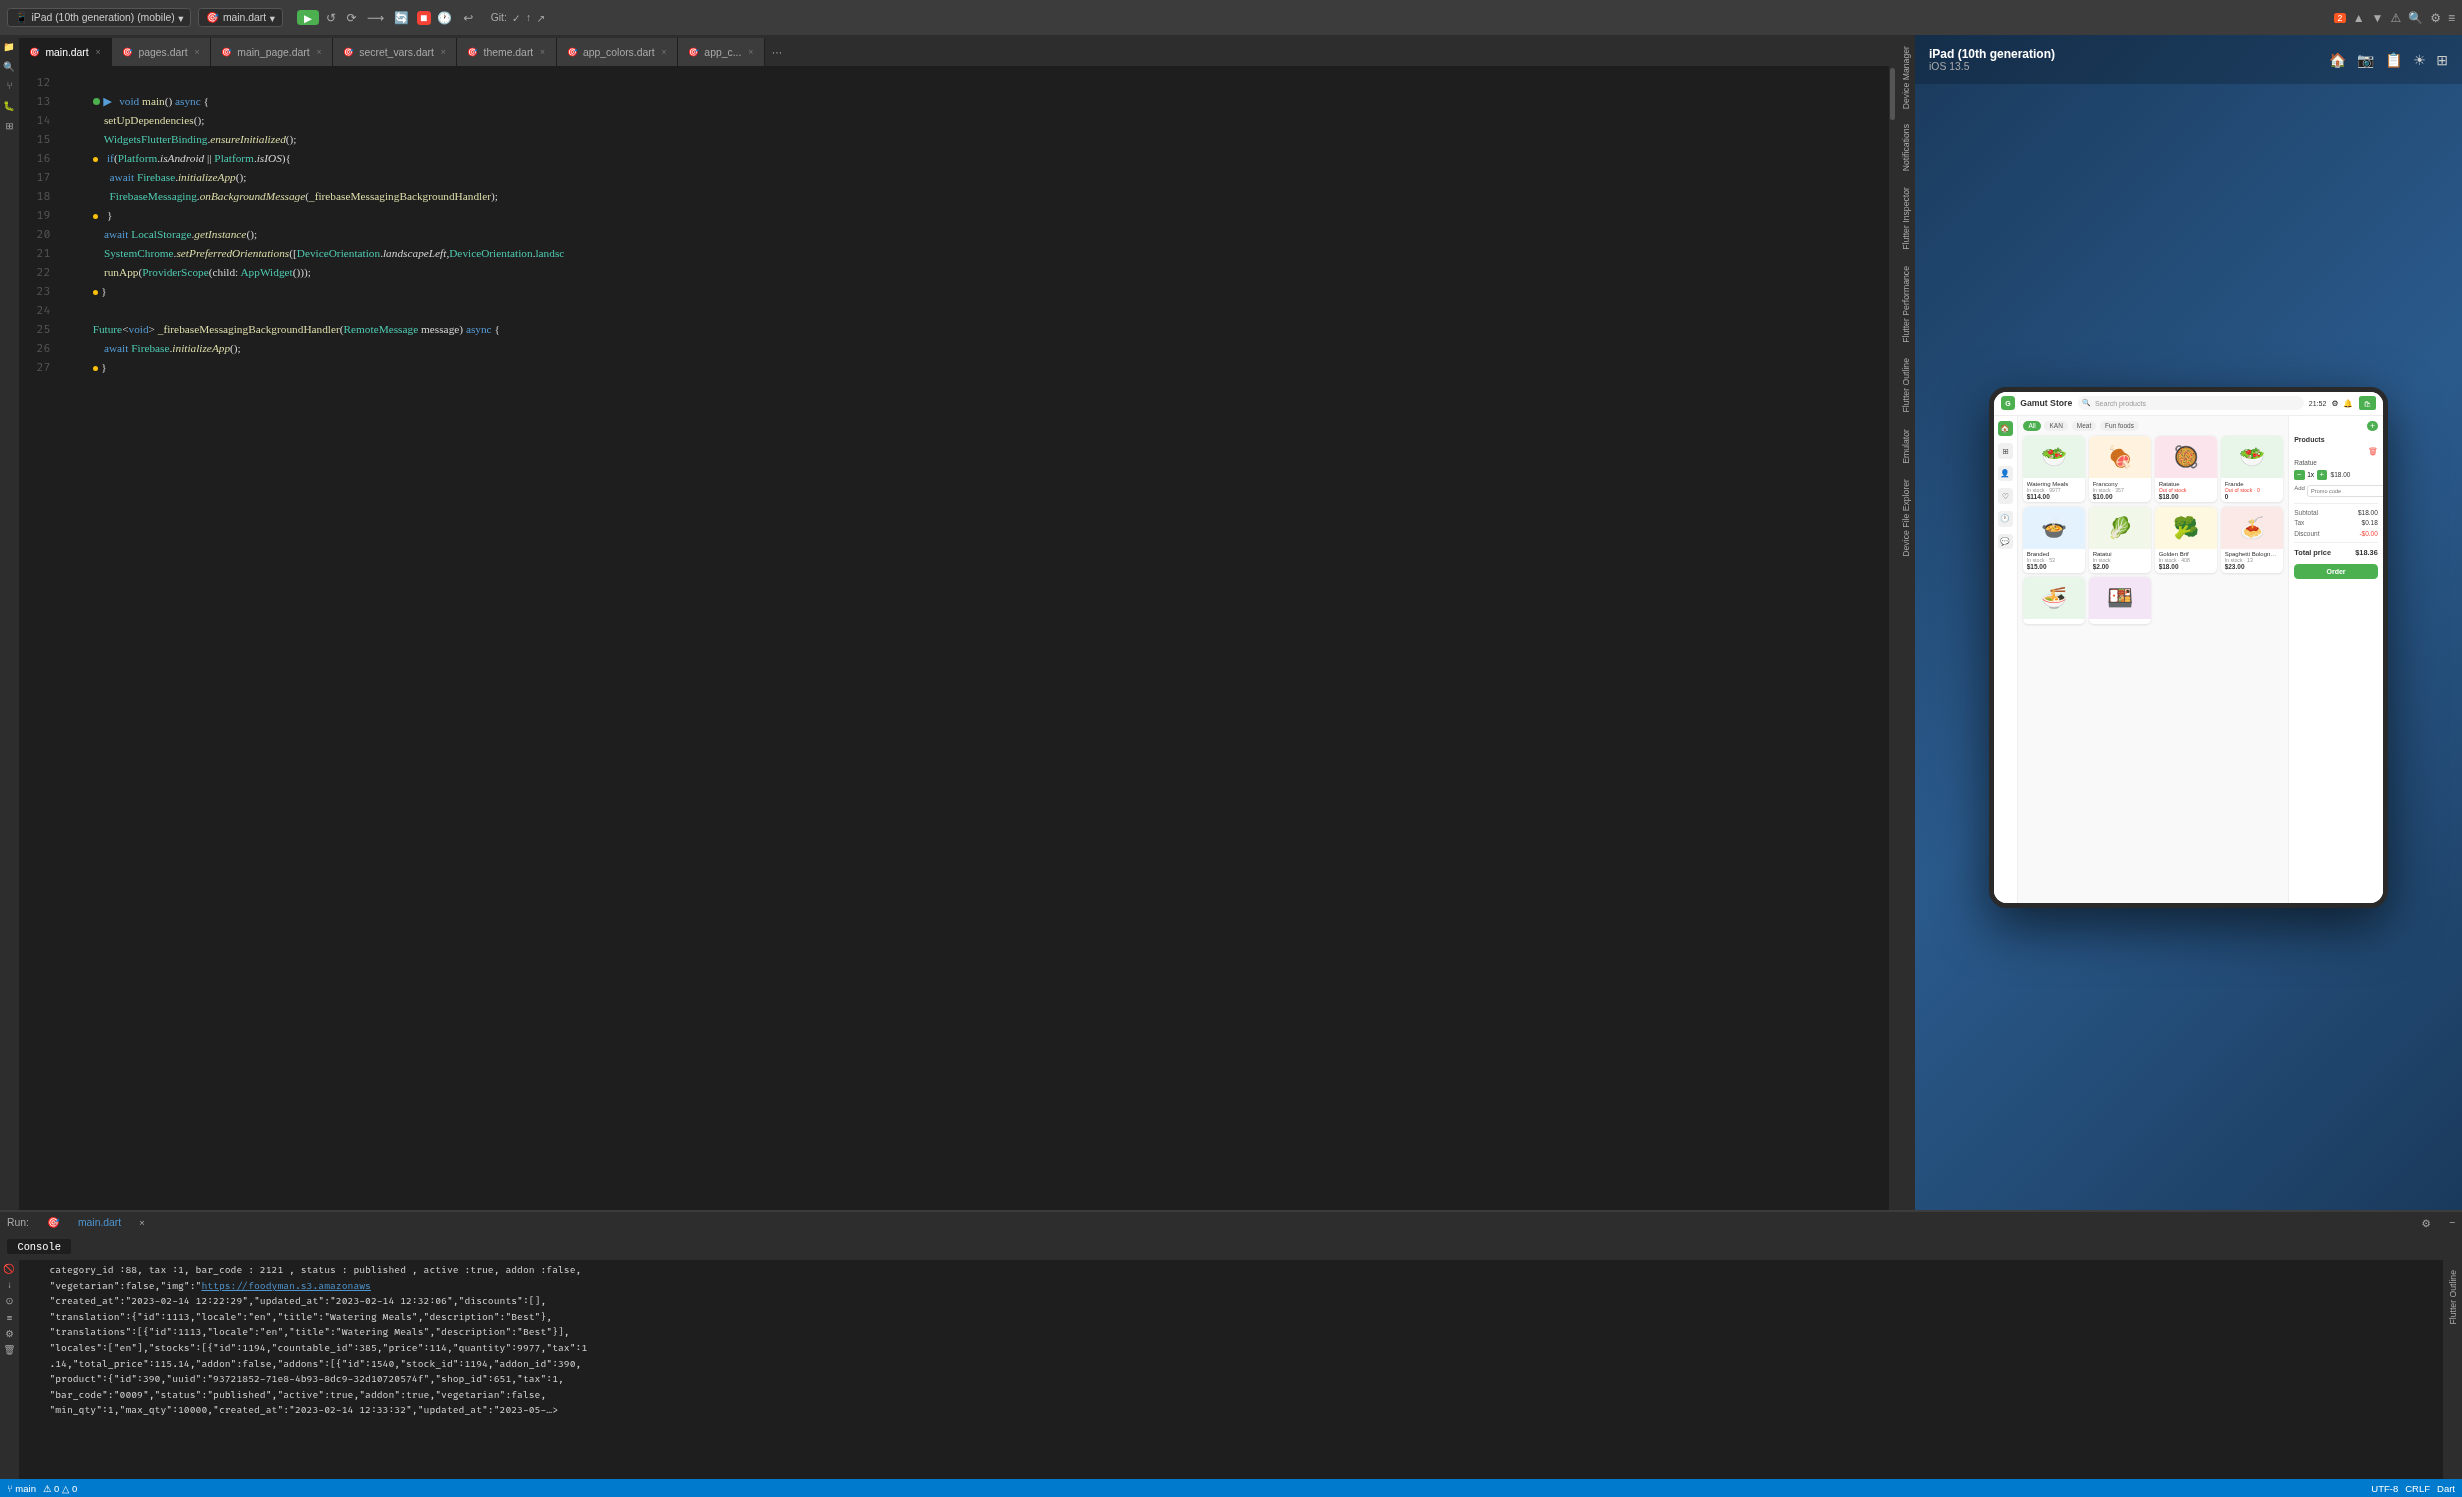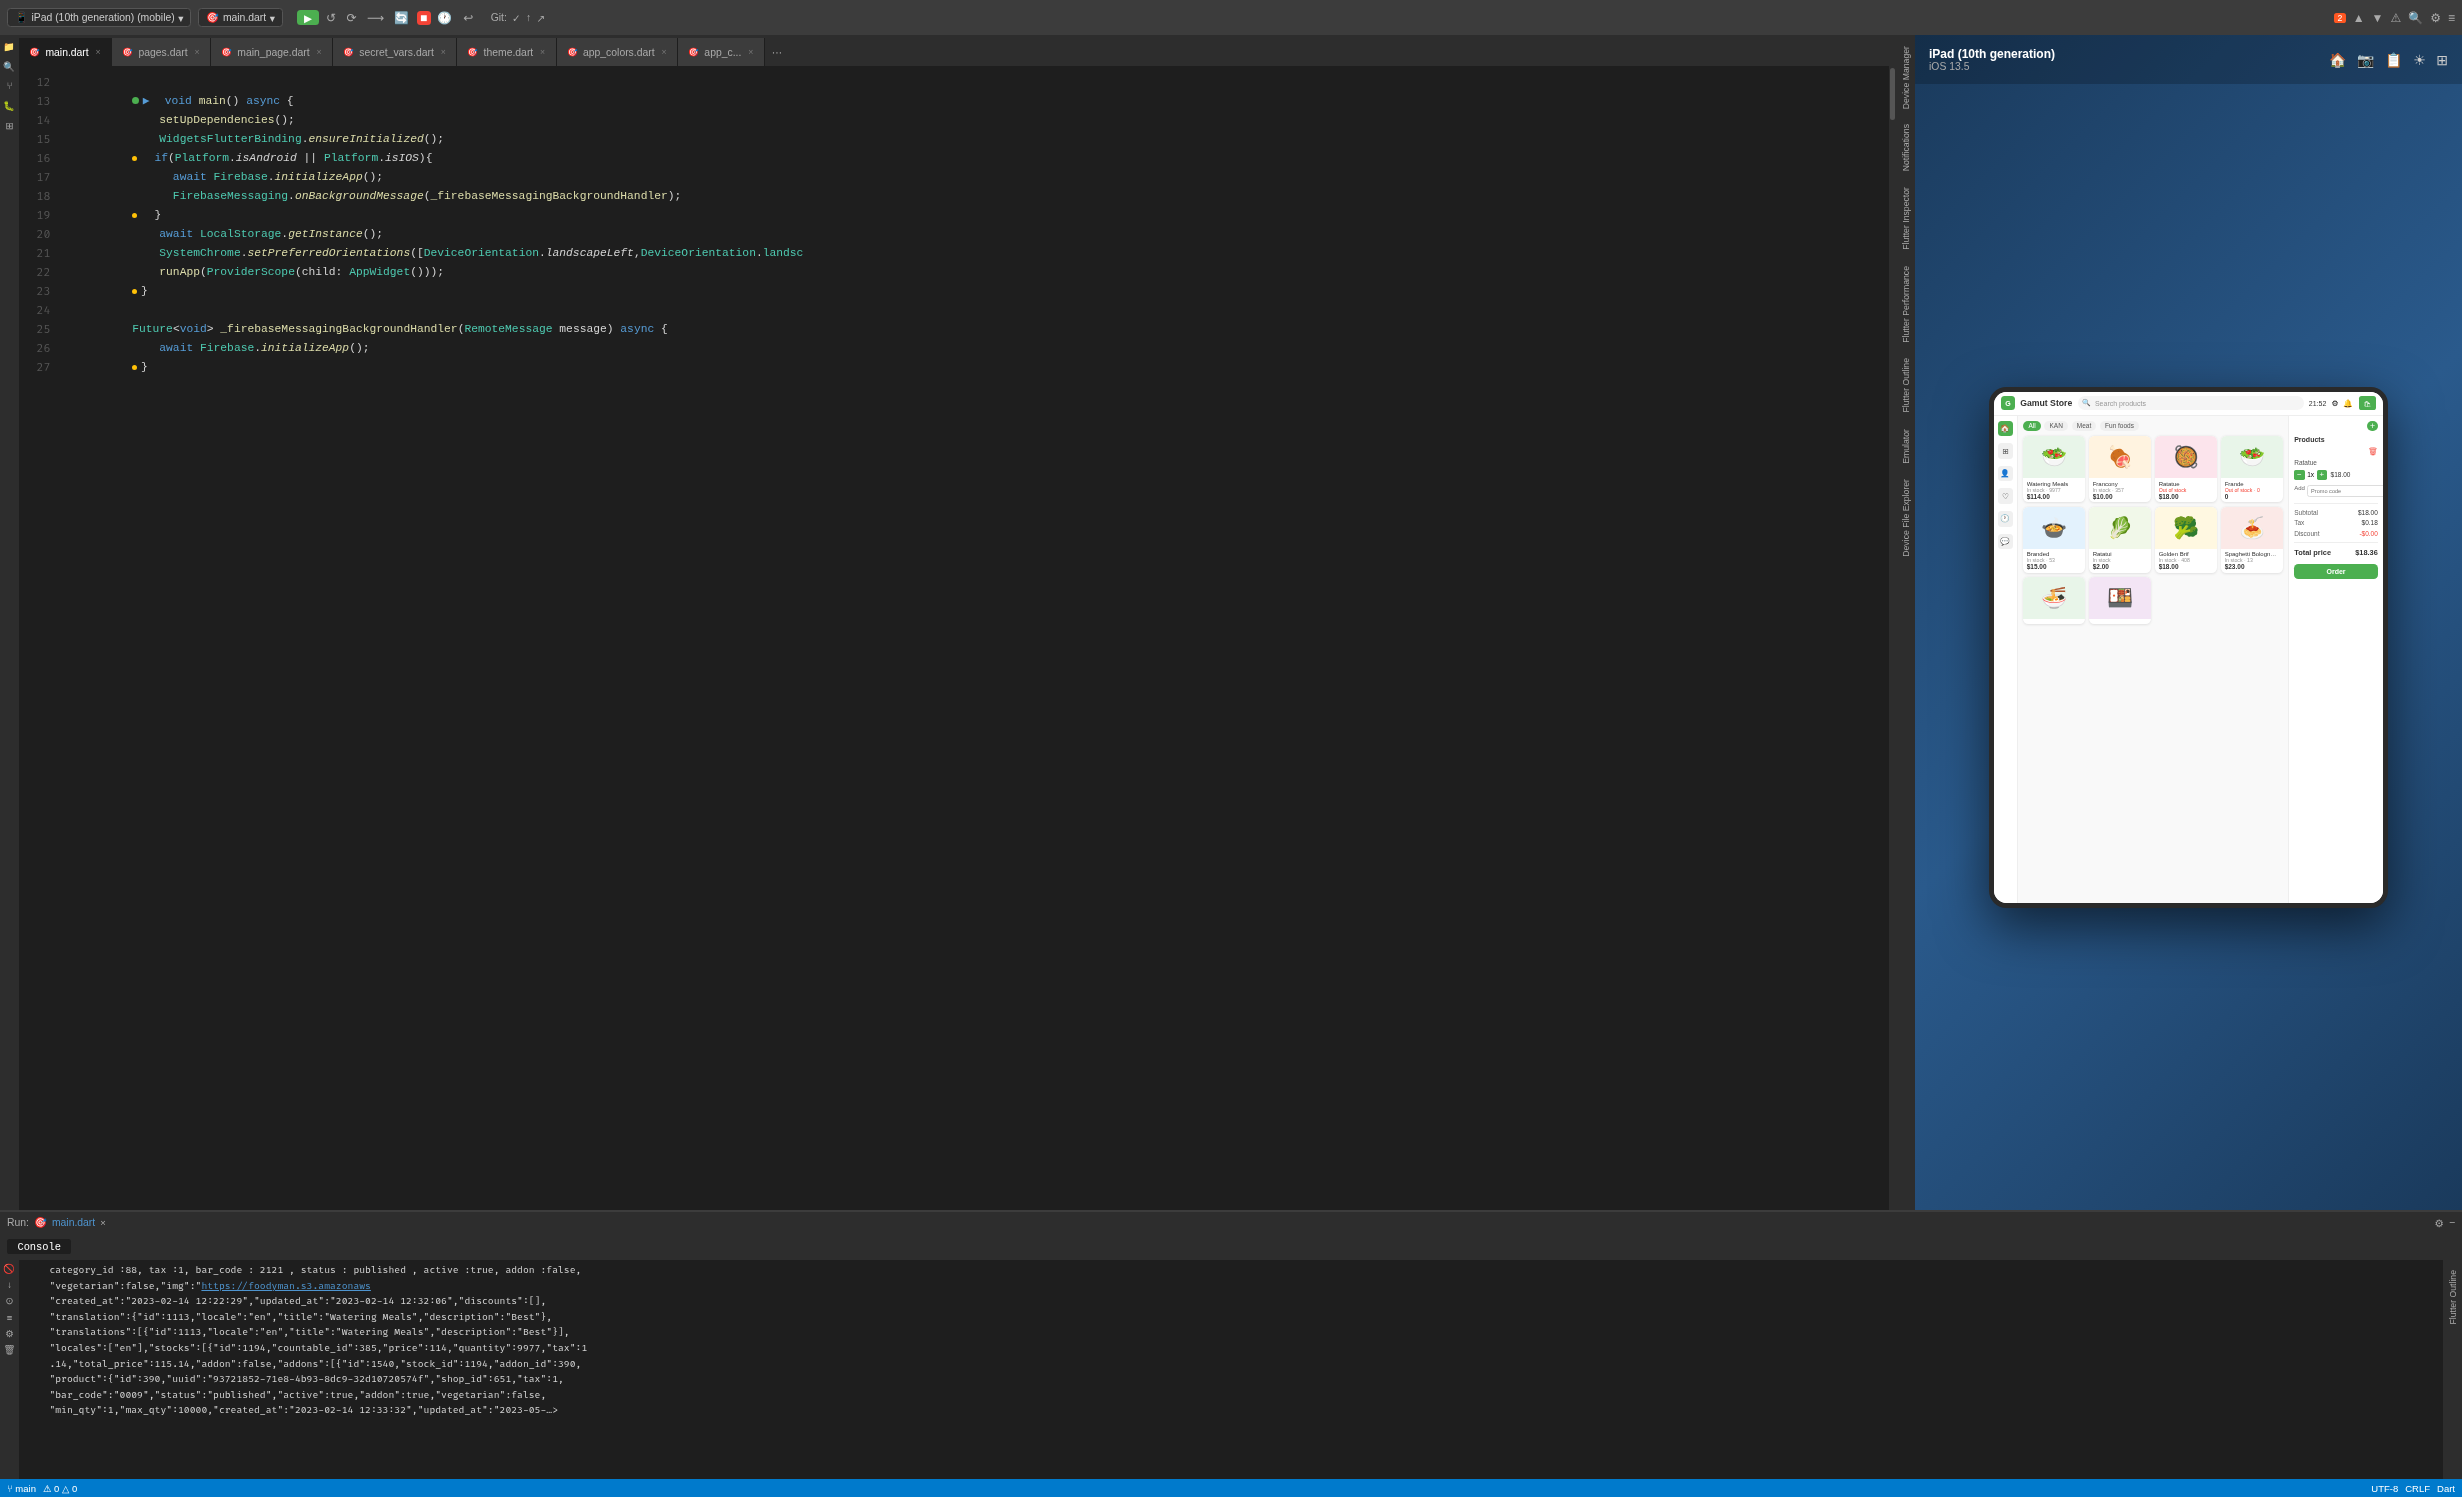--- a/index.html
+++ b/index.html
@@ -187,21 +187,21 @@
       font-size: 11.3px;
       line-height: 19px;
       padding: 7px 3.5px 0 7px;
       text-align: right;
       flex-shrink: 0;
       user-select: none;
     }
     .code-content {
       flex: 1;
       color: #d4d4d4;
-      font-family: Liberation Mono, monospace;
+      font-family: Liberation Serif, serif;
       font-size: 11.3px;
       line-height: 19px;
       padding: 7px 0 0 10.4px;
       overflow: hidden;
     }
     .code-line {
       white-space: pre;
       height: 19px;
     }
     .kw { color: #569cd6; }
@@ -672,21 +672,21 @@
       padding-top: 3.5px;
     }
 
     
     .run-bar {
       height: 22.6px;
       background: #2d2d2d;
       display: flex;
       align-items: center;
       padding: 0 7px;
-      gap: 5px;
+      gap: 18px;
       border-top: 0.9px solid #3c3c3c;
       flex-shrink: 0;
     }
     .run-label {
       color: #aaa;
       font-size: 10.4px;
     }
     .run-file {
       color: #4e94ce;
       font-size: 10.4px;

